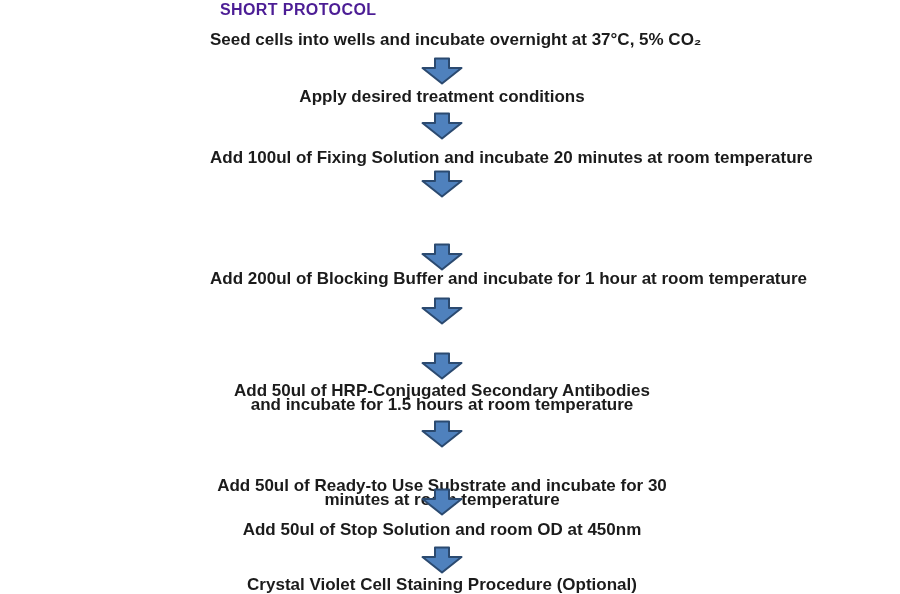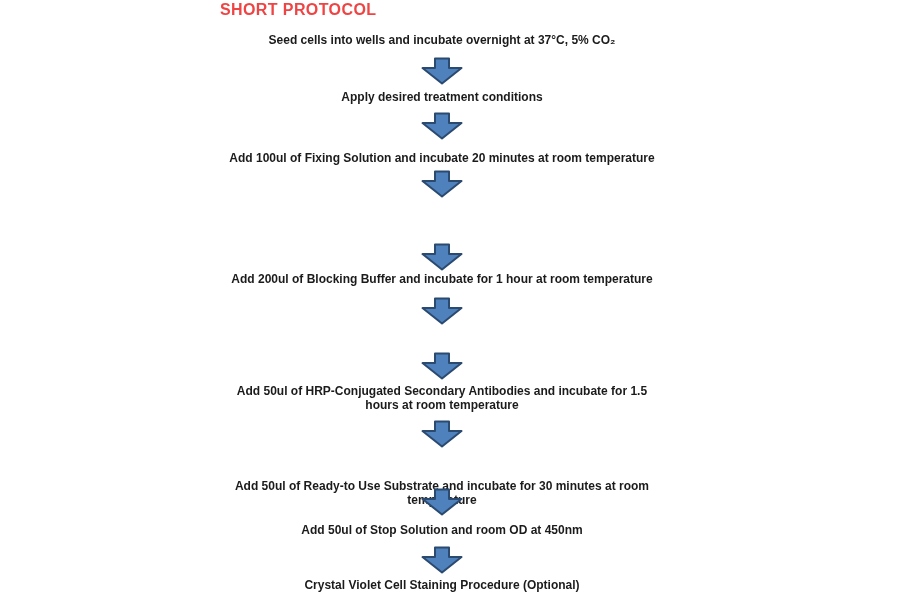--- a/index.html
+++ b/index.html
@@ -16,29 +16,29 @@
     font-family: "Liberation Sans", "DejaVu Sans", sans-serif;
   }
   .title {
     position: absolute;
     left: 220px;
     top: 1px;
     margin: 0;
     font-size: 16px;
     font-weight: 800;
     letter-spacing: 0.4px;
-    color: #ef4444;
+    color: #4c1d95;
     white-space: nowrap;
   }
   .step {
     position: absolute;
     left: 210px;
     width: 464px;
     text-align: center;
-    font-size: 12px;
+    font-size: 17px;
     font-weight: bold;
     line-height: 14px;
     color: #1b1b1b;
   }
   .oneline { white-space: nowrap; }
   
   .s4 { width: 420px; left: 232px; }
   .s7 { width: 440px; left: 222px; }
   .s8 { width: 450px; left: 217px; margin-top: 25px; }
   .arrow {

